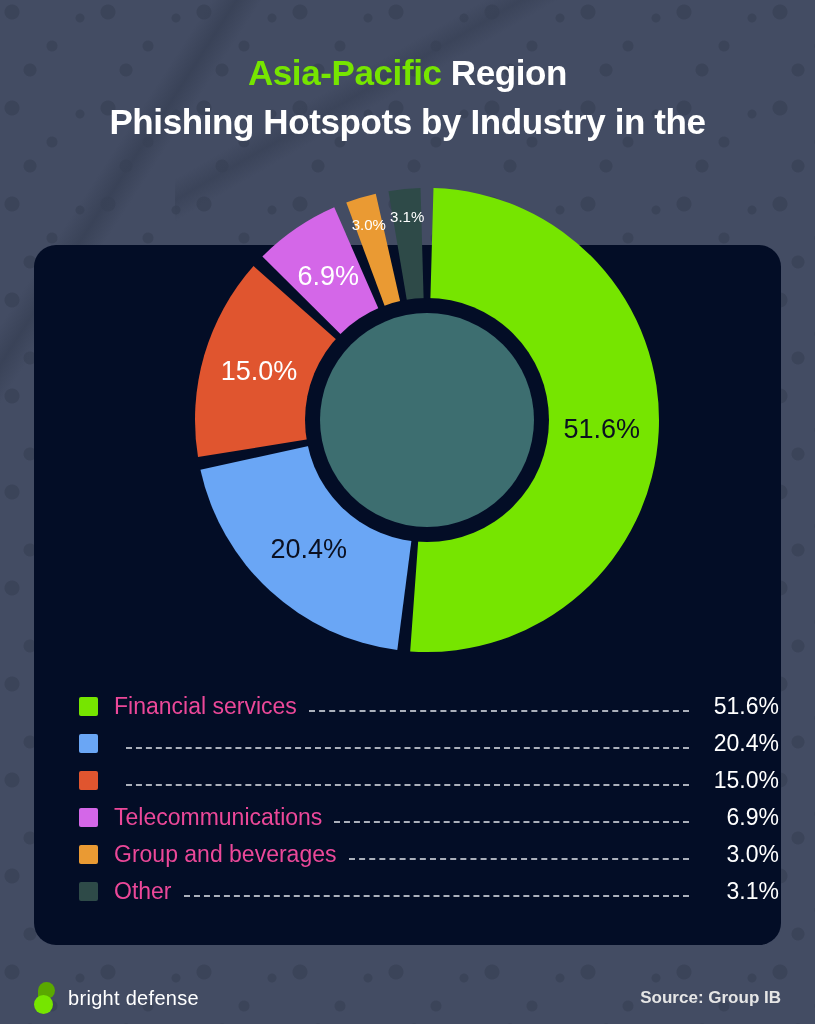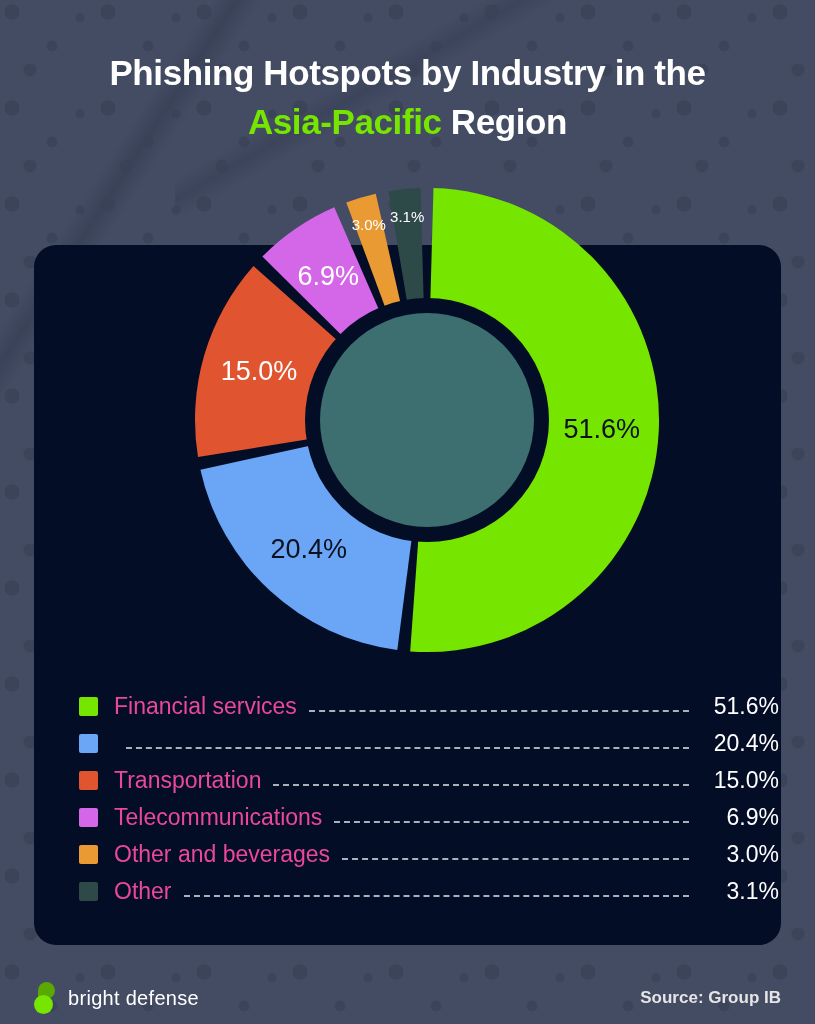--- a/index.html
+++ b/index.html
@@ -88,22 +88,22 @@
   }
 </style>
 </head>
 <body>
 
 <div id="bg-pattern"></div>
 <div id="bg-streak"></div>
 <div id="bg-streak2"></div>
 
 <div id="header">
+  <div class="title-line"><span class="accent">Asia-Pacific</span><span> Region</span></div>
   <div class="title-line">Phishing Hotspots by Industry in the</div>
-  <div class="title-line"><span class="accent">Asia-Pacific</span><span> Region</span></div>
 </div>
 
 <div id="card">
 
   <div id="chart-wrap">
     <svg id="donut" viewBox="0 0 500 500">
       <g id="slice-group">
           <path d="M 250 250 L 256.47782018386795 18.0904533106378 A 232 232 0 1 1 233.1702739836492 481.388764468404 Z" fill="#76e500"></path>
           <path d="M 250 250 L 220.2800464241264 480.08851418410245 A 232 232 0 0 1 23.412031426473078 299.8185959027588 Z" fill="#6aa6f5"></path>
           <path d="M 250 250 L 20.984386503066844 287.09243554450586 A 232 232 0 0 1 76.51084300434053 95.96911866468002 Z" fill="#e0552f"></path>
@@ -131,33 +131,32 @@
       <span class="leader"></span>
       <span class="legend-value">51.6%</span>
     </div>
     <div class="legend-row">
       <span class="swatch" style="background: rgb(106, 166, 245);"></span>
       <span class="leader"></span>
       <span class="legend-value">20.4%</span>
     </div>
     <div class="legend-row">
       <span class="swatch" style="background: rgb(224, 85, 47);"></span>
-      <span class="legend-label">Transportation</span>
       <span class="leader"></span>
       <span class="legend-value">15.0%</span>
     </div>
     <div class="legend-row">
       <span class="swatch" style="background: rgb(212, 103, 232);"></span>
       <span class="legend-label">Telecommunications</span>
       <span class="leader"></span>
       <span class="legend-value">6.9%</span>
     </div>
     <div class="legend-row">
       <span class="swatch" style="background: rgb(234, 154, 51);"></span>
-      <span class="legend-label">Other and beverages</span>
+      <span class="legend-label">Group and beverages</span>
       <span class="leader"></span>
       <span class="legend-value">3.0%</span>
     </div>
     <div class="legend-row">
       <span class="swatch" style="background: rgb(46, 74, 72);"></span>
       <span class="legend-label">Other</span>
       <span class="leader"></span>
       <span class="legend-value">3.1%</span>
     </div>
   </div>

